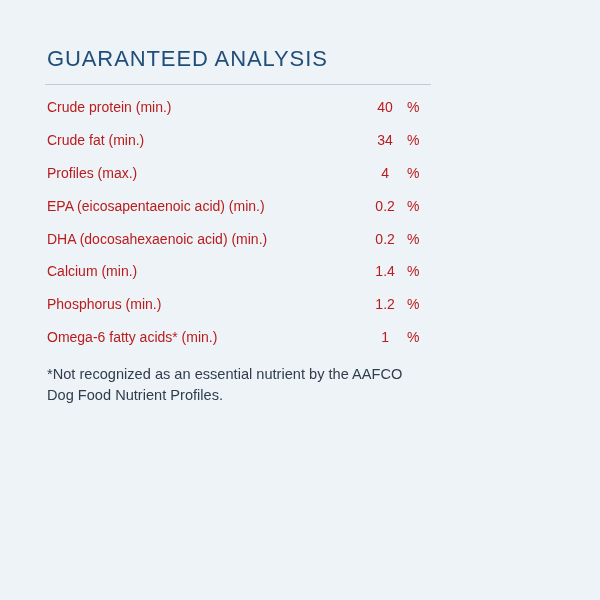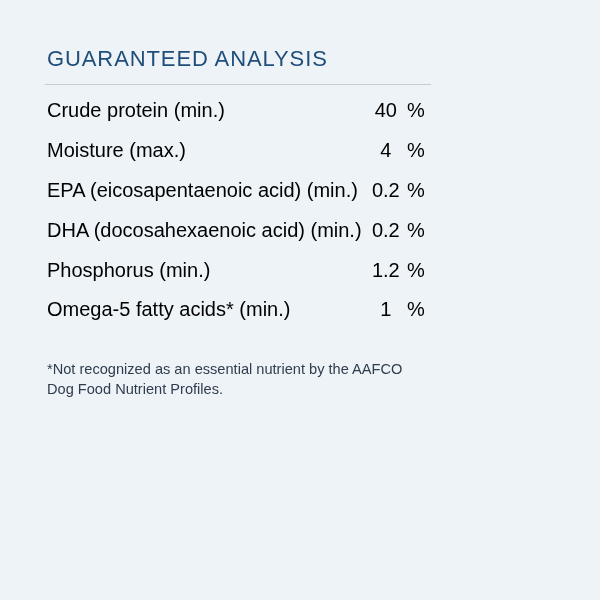--- a/index.html
+++ b/index.html
@@ -32,37 +32,37 @@
   .divider {
     height: 1px;
     background: #c2ccd6;
     margin: 0 0 6px 0;
   }
   table.analysis {
     width: 100%;
     border-collapse: collapse;
   }
   table.analysis td {
-    font-size: 20px;
-    color: #000000;
+    font-size: 14px;
+    color: #b91c1c;
     padding: 8.4px 2px;
     vertical-align: baseline;
     white-space: nowrap;
   }
   table.analysis td.value {
     text-align: center;
     padding-right: 2px;
   }
   table.analysis td.unit {
     text-align: left;
     width: 22px;
     padding-left: 5px;
   }
   .footnote {
-    margin-top: 29px;
+    margin-top: 11px;
     font-size: 14.6px;
     line-height: 1.42;
     color: #2f3d4c;
     padding-left: 2px;
     max-width: 490px;
   }
 </style>
 </head>
 <body>
 
@@ -70,40 +70,50 @@
   <div class="title">GUARANTEED ANALYSIS</div>
   <div class="divider"></div>
   <table class="analysis">
     <tbody>
       <tr>
         <td>Crude protein (min.)</td>
         <td class="value">40</td>
         <td class="unit">%</td>
       </tr>
       <tr>
-        <td>Moisture (max.)</td>
+        <td>Crude fat (min.)</td>
+        <td class="value">34</td>
+        <td class="unit">%</td>
+      </tr>
+      <tr>
+        <td>Profiles (max.)</td>
         <td class="value">4</td>
         <td class="unit">%</td>
       </tr>
       <tr>
         <td>EPA (eicosapentaenoic acid) (min.)</td>
         <td class="value">0.2</td>
         <td class="unit">%</td>
       </tr>
       <tr>
         <td>DHA (docosahexaenoic acid) (min.)</td>
         <td class="value">0.2</td>
         <td class="unit">%</td>
       </tr>
       <tr>
+        <td>Calcium (min.)</td>
+        <td class="value">1.4</td>
+        <td class="unit">%</td>
+      </tr>
+      <tr>
         <td>Phosphorus (min.)</td>
         <td class="value">1.2</td>
         <td class="unit">%</td>
       </tr>
       <tr>
-        <td>Omega-5 fatty acids* (min.)</td>
+        <td>Omega-6 fatty acids* (min.)</td>
         <td class="value">1</td>
         <td class="unit">%</td>
       </tr>
     </tbody>
   </table>
   <div class="footnote">*Not recognized as an essential nutrient by the AAFCO Dog Food Nutrient Profiles.</div>
 </div>
 
 </body></html>

